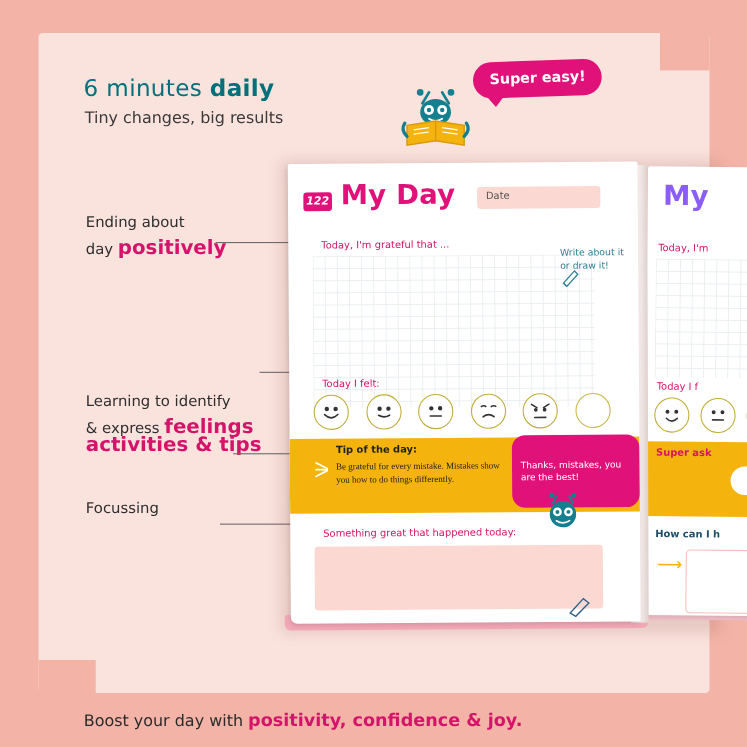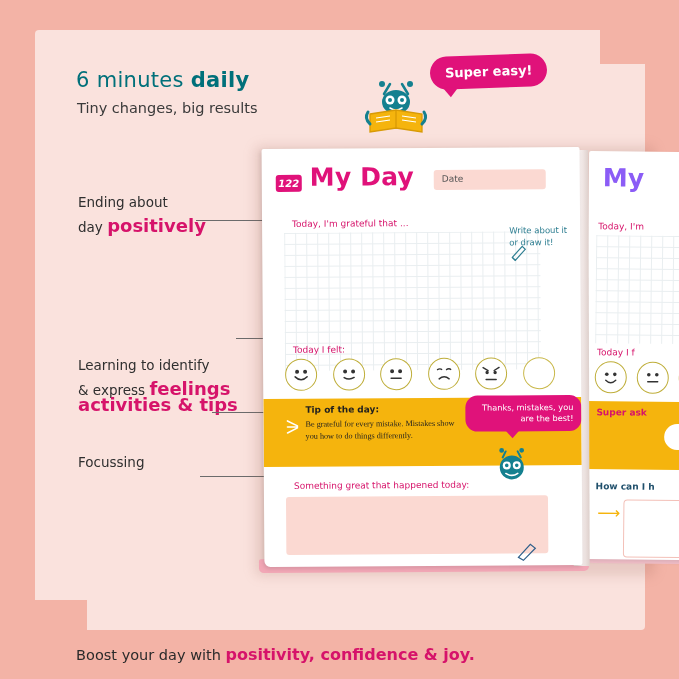--- a/index.html
+++ b/index.html
@@ -297,27 +297,27 @@
     font-size: 8.2px;
     color: #1f1f1f;
     line-height: 1.45;
     font-family: Liberation Serif, serif;
   }
   .bubble {
     position: absolute;
     left: 202px;
     top: 248px;
     width: 100px;
-    padding: 7px 8px;
+    padding: 22px 8px;
     background: #e0127a;
     color: #fff;
     border-radius: 12px;
     font-size: 8.2px;
     line-height: 1.35;
-    text-align: right;
+    text-align: left;
   }
   .bubble:after {
     content: "";
     position: absolute;
     left: 40px;
     bottom: -7px;
     border-left: 7px solid transparent;
     border-right: 7px solid transparent;
     border-top: 8px solid #e0127a;
   }

